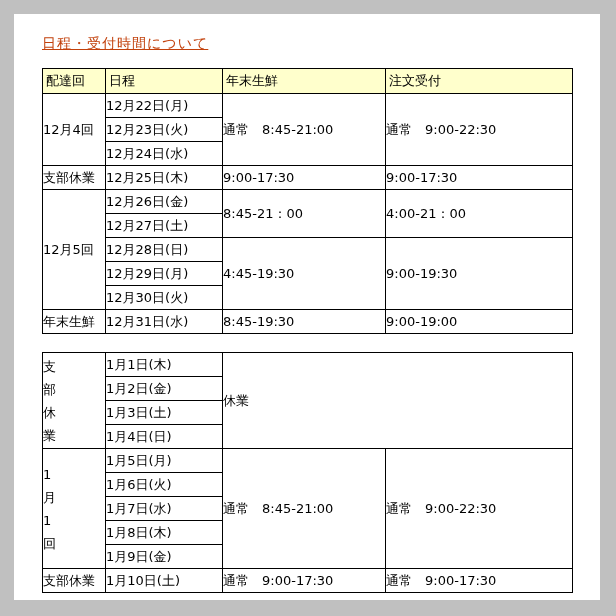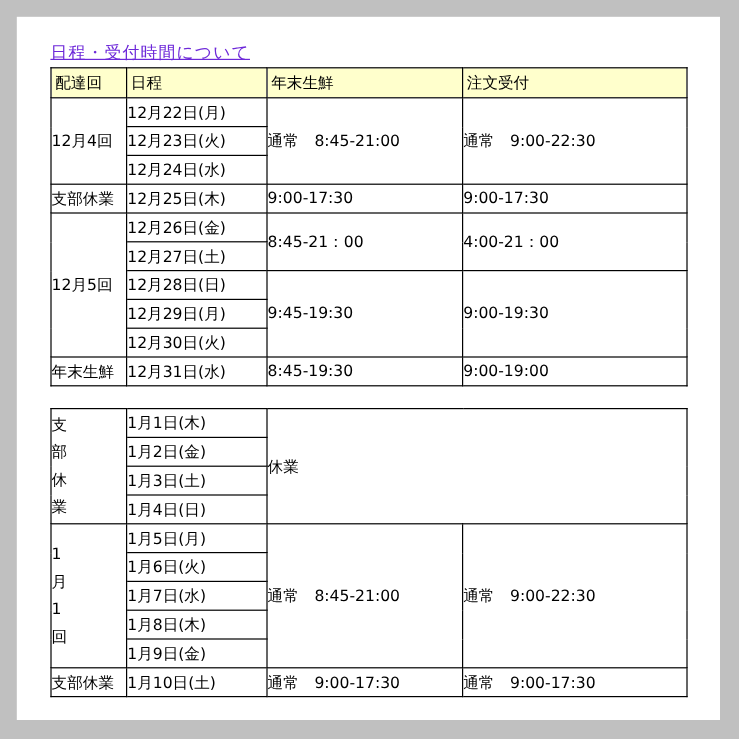--- a/index.html
+++ b/index.html
@@ -9,30 +9,31 @@
     font-family:"DejaVu Sans","Liberation Sans",sans-serif;
     position:relative;
   }
   .page{
     position:absolute;left:14px;top:14px;
     width:586px;height:586px;
     background:#ffffff;
   }
   .title{
     position:absolute;left:28px;top:21px;
-    font-size:14px;color:#6d28d9;
+    font-size:14px;color:#c2410c;
     text-decoration:underline;
     letter-spacing:1px;
     white-space:nowrap;
   }
   table.sched{
     position:absolute;left:28px;
     border-collapse:collapse;
     table-layout:fixed;
     width:530px;
+    margin-top:12px;
   }
   table.t1{top:42px;}
   table.t2{top:326px;}
   .sched th,.sched td{
     border:1px solid #000;
     font-size:13px;color:#000;
     padding:0;
     overflow:hidden;
     font-weight:normal;
   }
@@ -100,21 +101,21 @@
       <td rowspan="5">12月5回</td>
       <td>12月26日(金)</td>
       <td rowspan="2" class="red">8:45-21：00</td>
       <td rowspan="2" class="red">4:00-21：00</td>
     </tr>
     <tr>
       <td>12月27日(土)</td>
     </tr>
     <tr>
       <td>12月28日(日)</td>
-      <td rowspan="3" class="red">9:45-19:30</td>
+      <td rowspan="3" class="red">4:45-19:30</td>
       <td rowspan="3" class="red">9:00-19:30</td>
     </tr>
     <tr>
       <td>12月29日(月)</td>
     </tr>
     <tr>
       <td>12月30日(火)</td>
     </tr>
     <tr>
       <td>年末生鮮</td>

